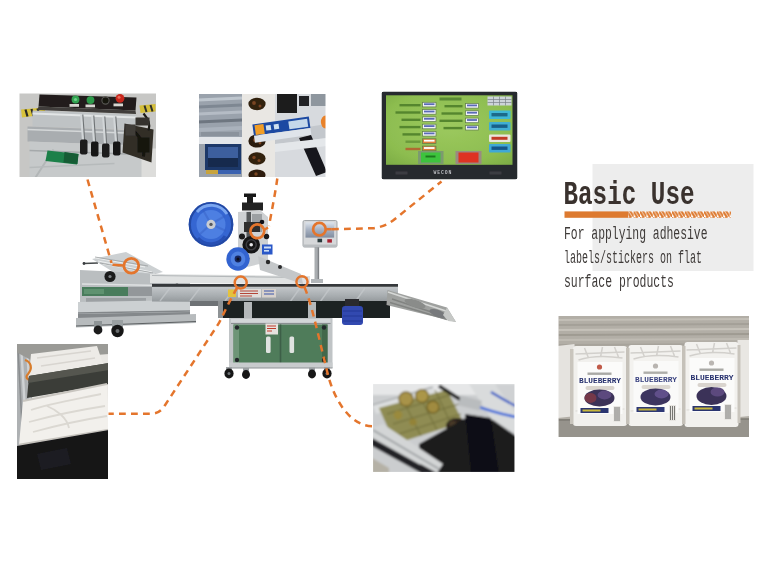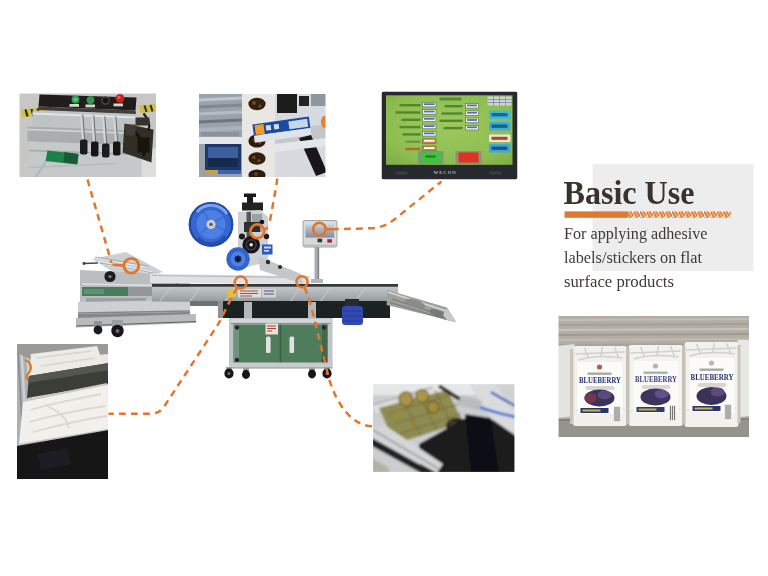--- a/index.html
+++ b/index.html
@@ -1,17 +1,17 @@
 <!DOCTYPE html>
 <html><head>
 <meta charset="utf-8">
 <style>
 html,body{margin:0;padding:0;background:#fff;}
 #page{position:relative;width:768px;height:576px;background:#fff;overflow:hidden;
-font-family:Liberation Serif, serif;}
+font-family:Liberation Mono, monospace;}
 </style>
 </head>
 <body>
 <div id="page">
 <svg width="768" height="576" viewBox="0 0 768 576">
 <defs>
   <filter id="b4">
           <feGaussianBlur stdDeviation="0.4"></feGaussianBlur>
         </filter>
   <filter id="b6">

